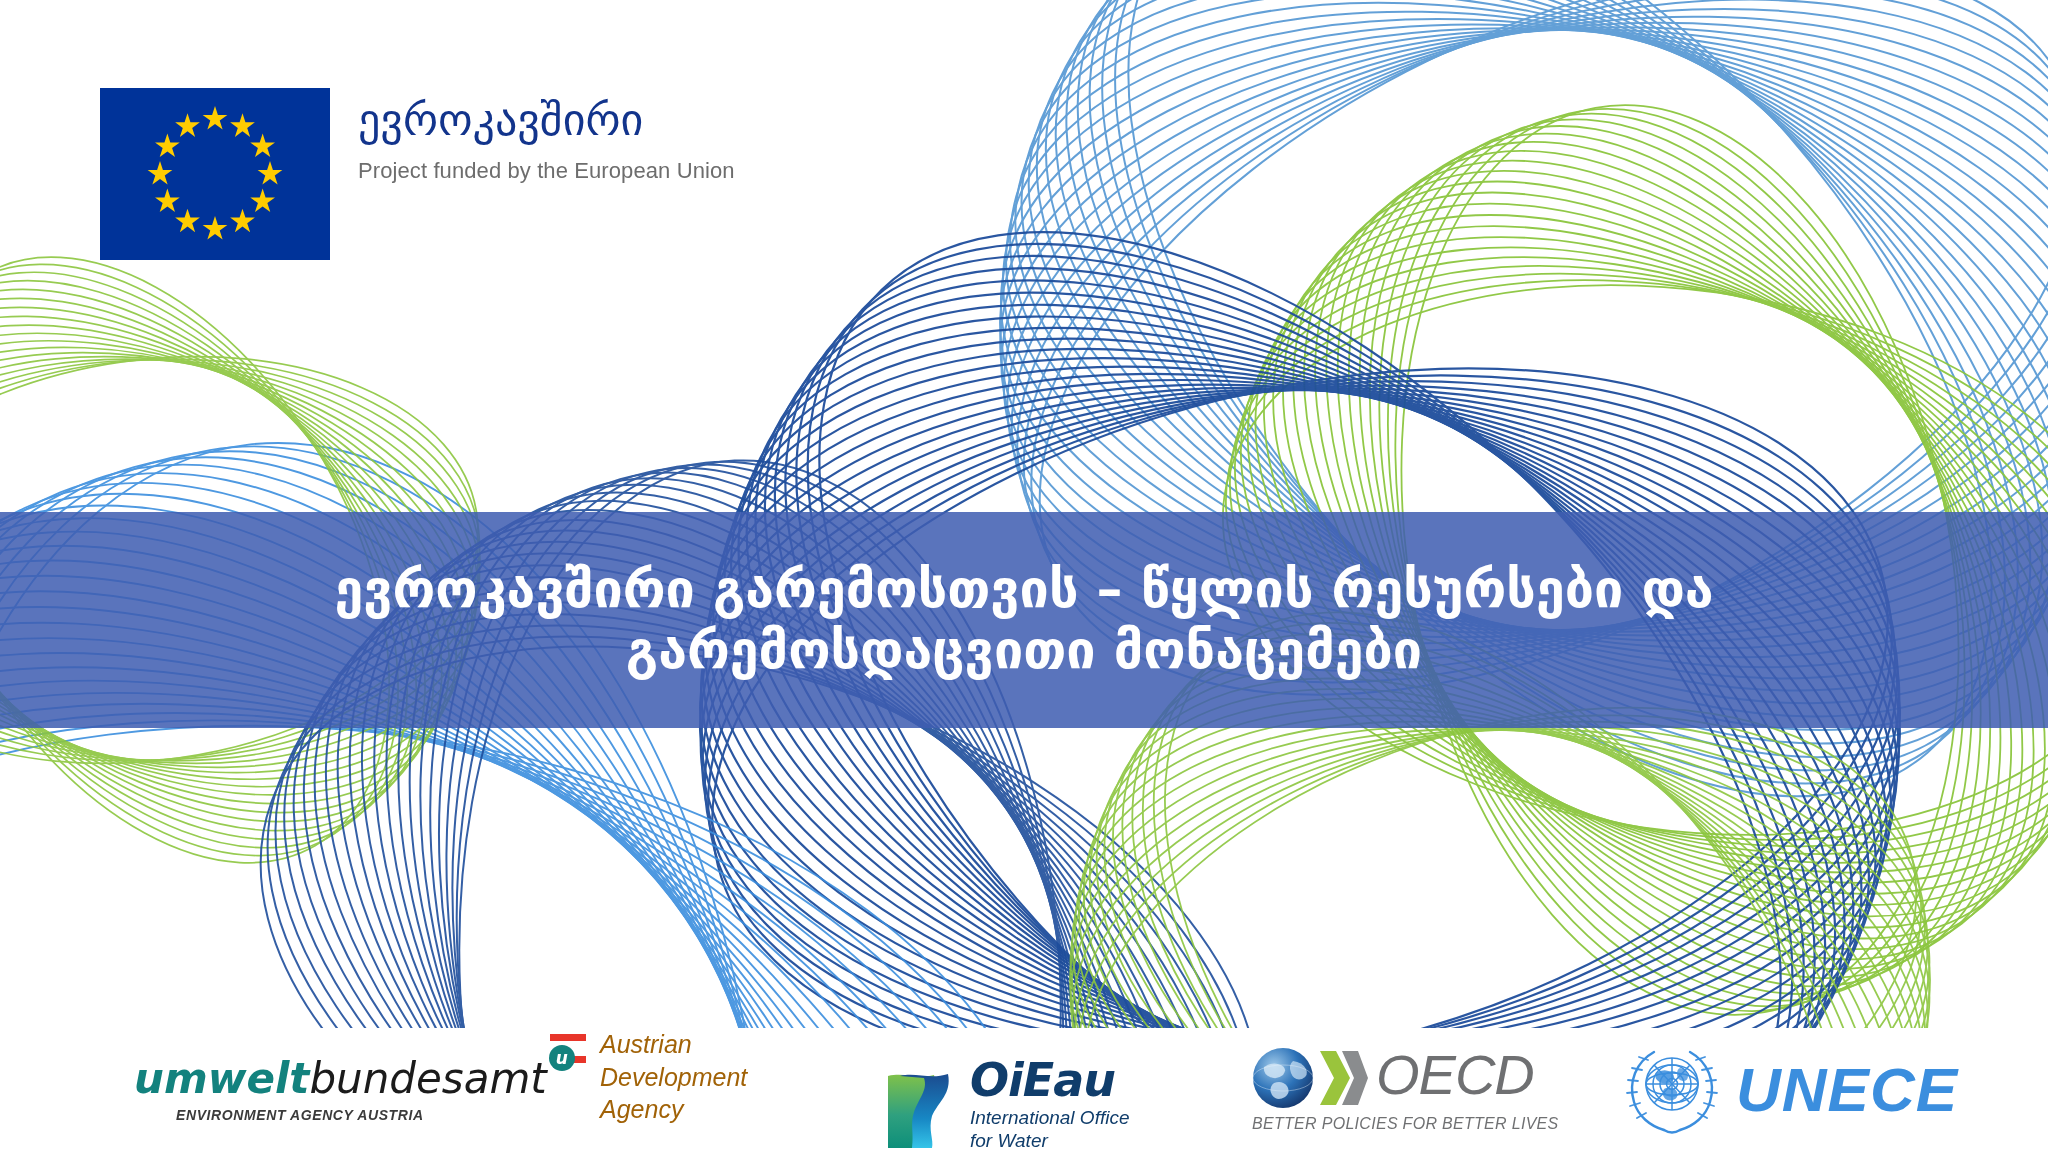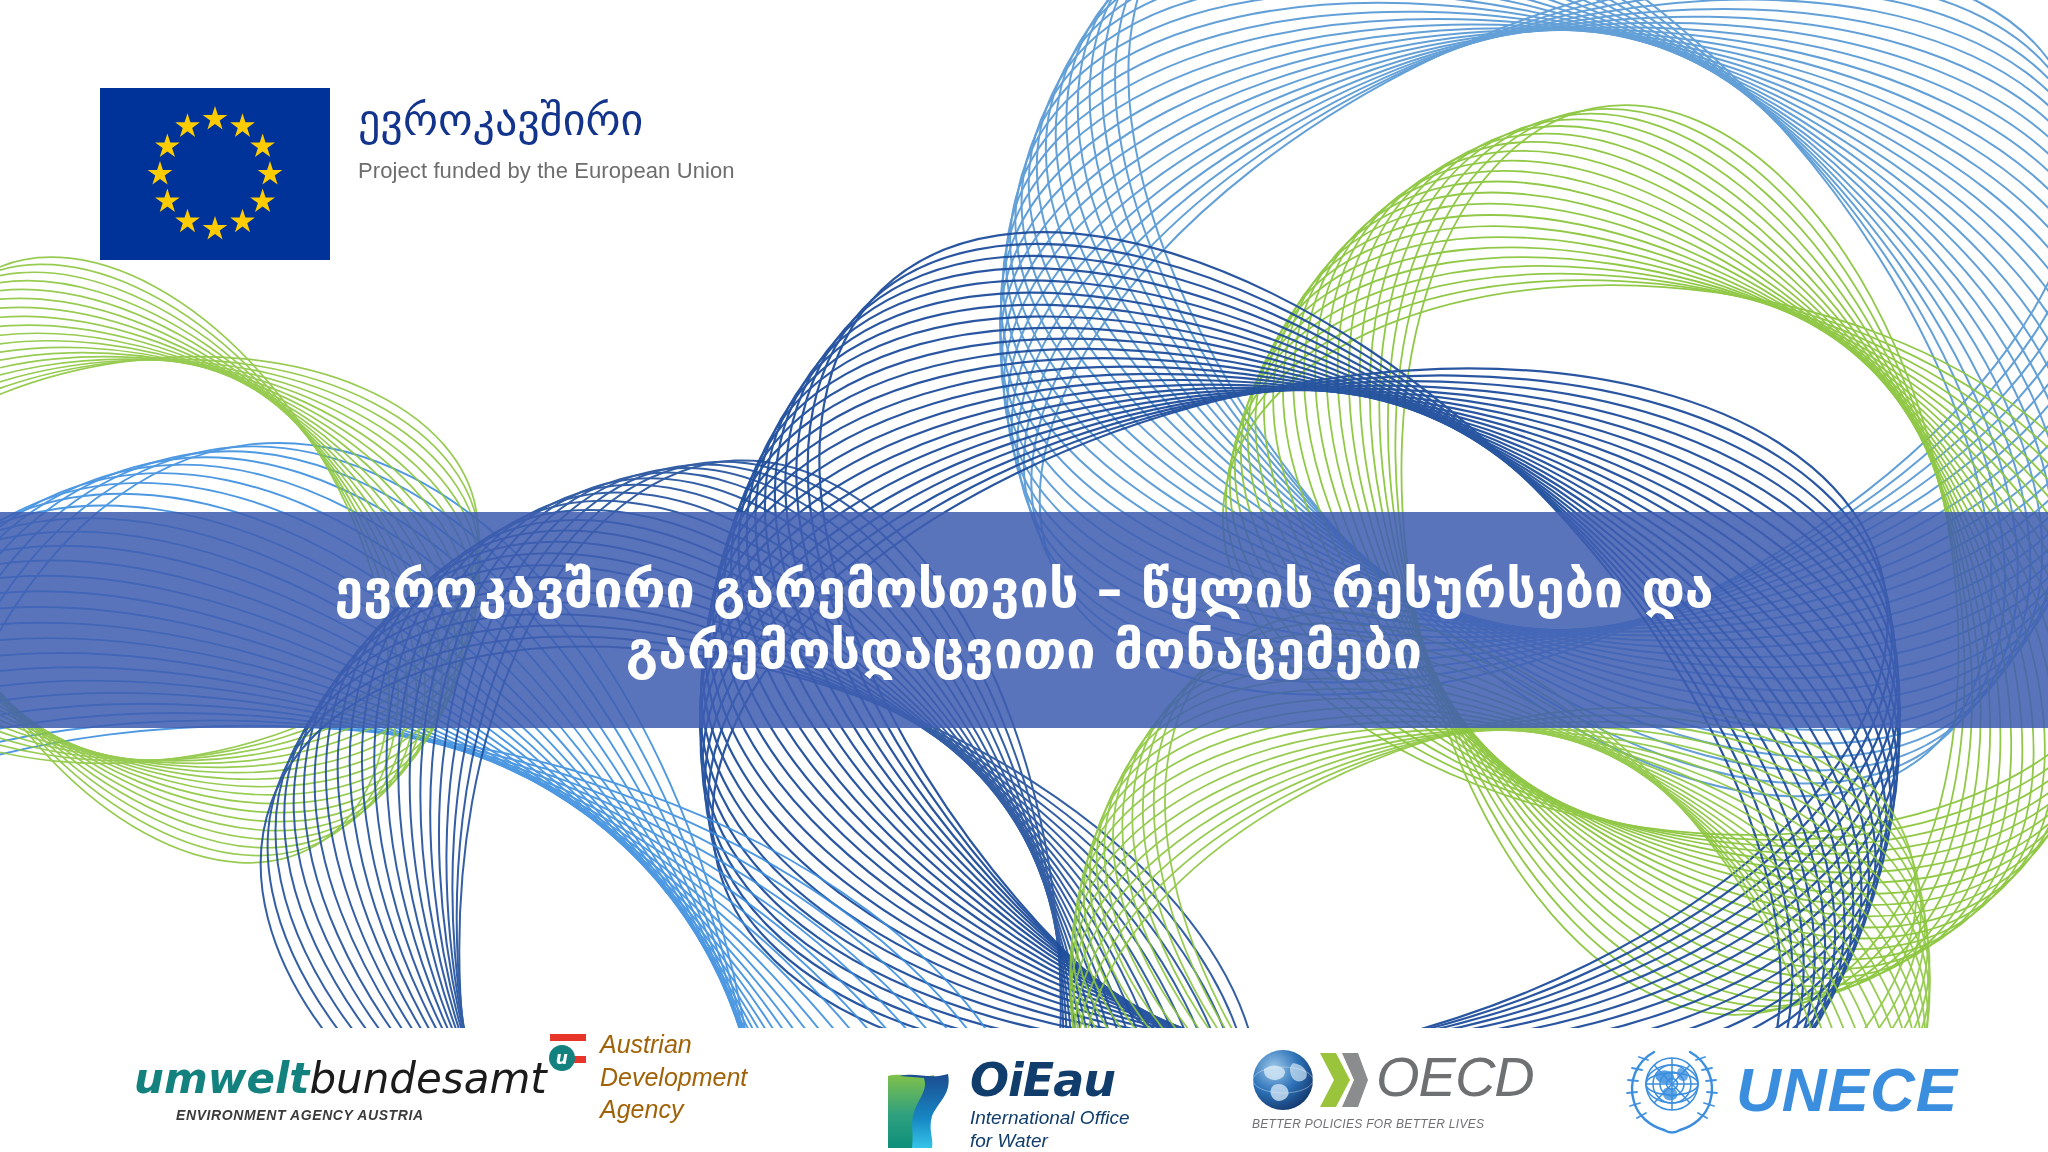--- a/index.html
+++ b/index.html
@@ -62,21 +62,21 @@
                 font-family:"Liberation Sans", sans-serif; white-space:nowrap; }
   #oieau-sub1 { margin-top:4px; }
 
   
   #logo-oecd { width:330px; flex:none; padding-left:40px; }
   #oecd-top { display:flex; align-items:flex-start; }
   #oecd-globe { width:62px; height:62px; flex:none; }
   #oecd-chev { width:54px; height:62px; flex:none; margin-left:2px; }
   #oecd-word { color:#6f7072; font-size:56px; font-weight:400; line-height:1; margin-left:6px;
                font-family:"Liberation Sans", sans-serif; letter-spacing:-1px; }
-  #oecd-tag { color:#6f7072; font-size:12px; letter-spacing:0.3px; margin-top:6px; white-space:nowrap;
+  #oecd-tag { color:#6f7072; font-size:16px; letter-spacing:0.3px; margin-top:6px; white-space:nowrap;
               font-family:"Liberation Sans", sans-serif; }
 
   
   #logo-unece { flex:none; display:flex; align-items:center; padding-left:60px; }
   #unece-emblem { width:108px; height:108px; flex:none; }
   #unece-word { color:#3b8ede; font-size:62px; font-weight:700; line-height:1; margin-left:10px;
                 font-family:"Liberation Sans", sans-serif; letter-spacing:1px;text-align:center; }
 </style>
 </head>
 <body>

